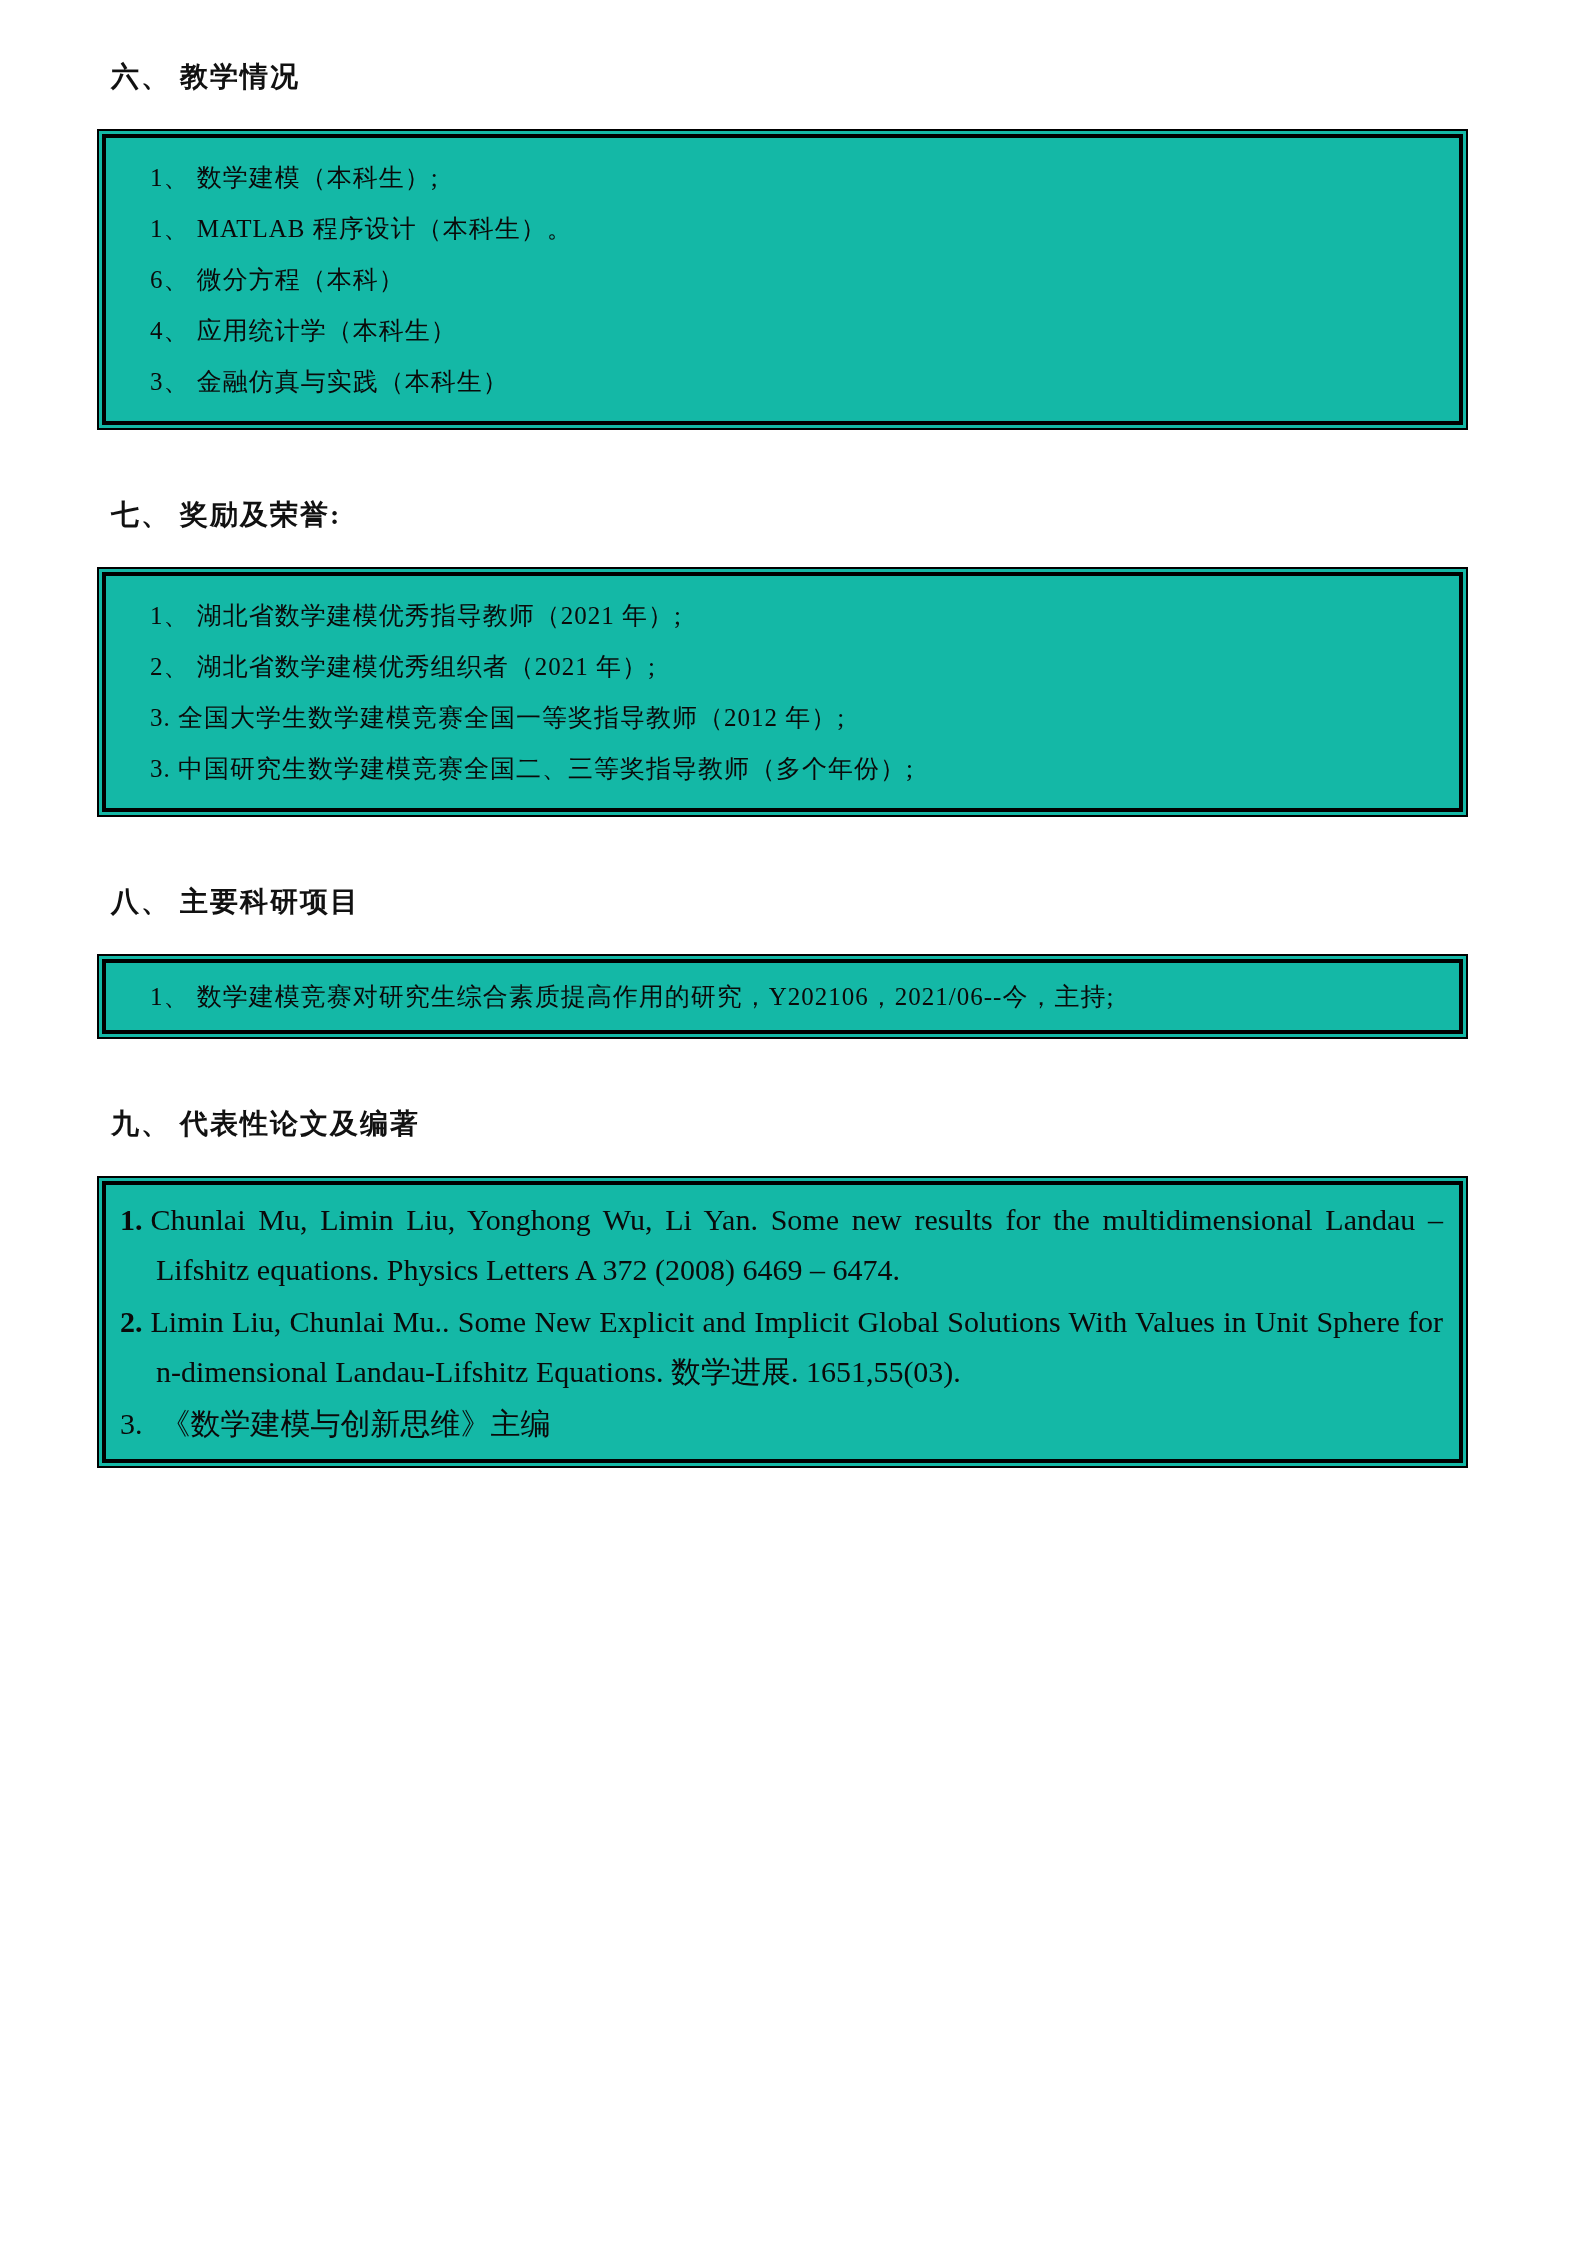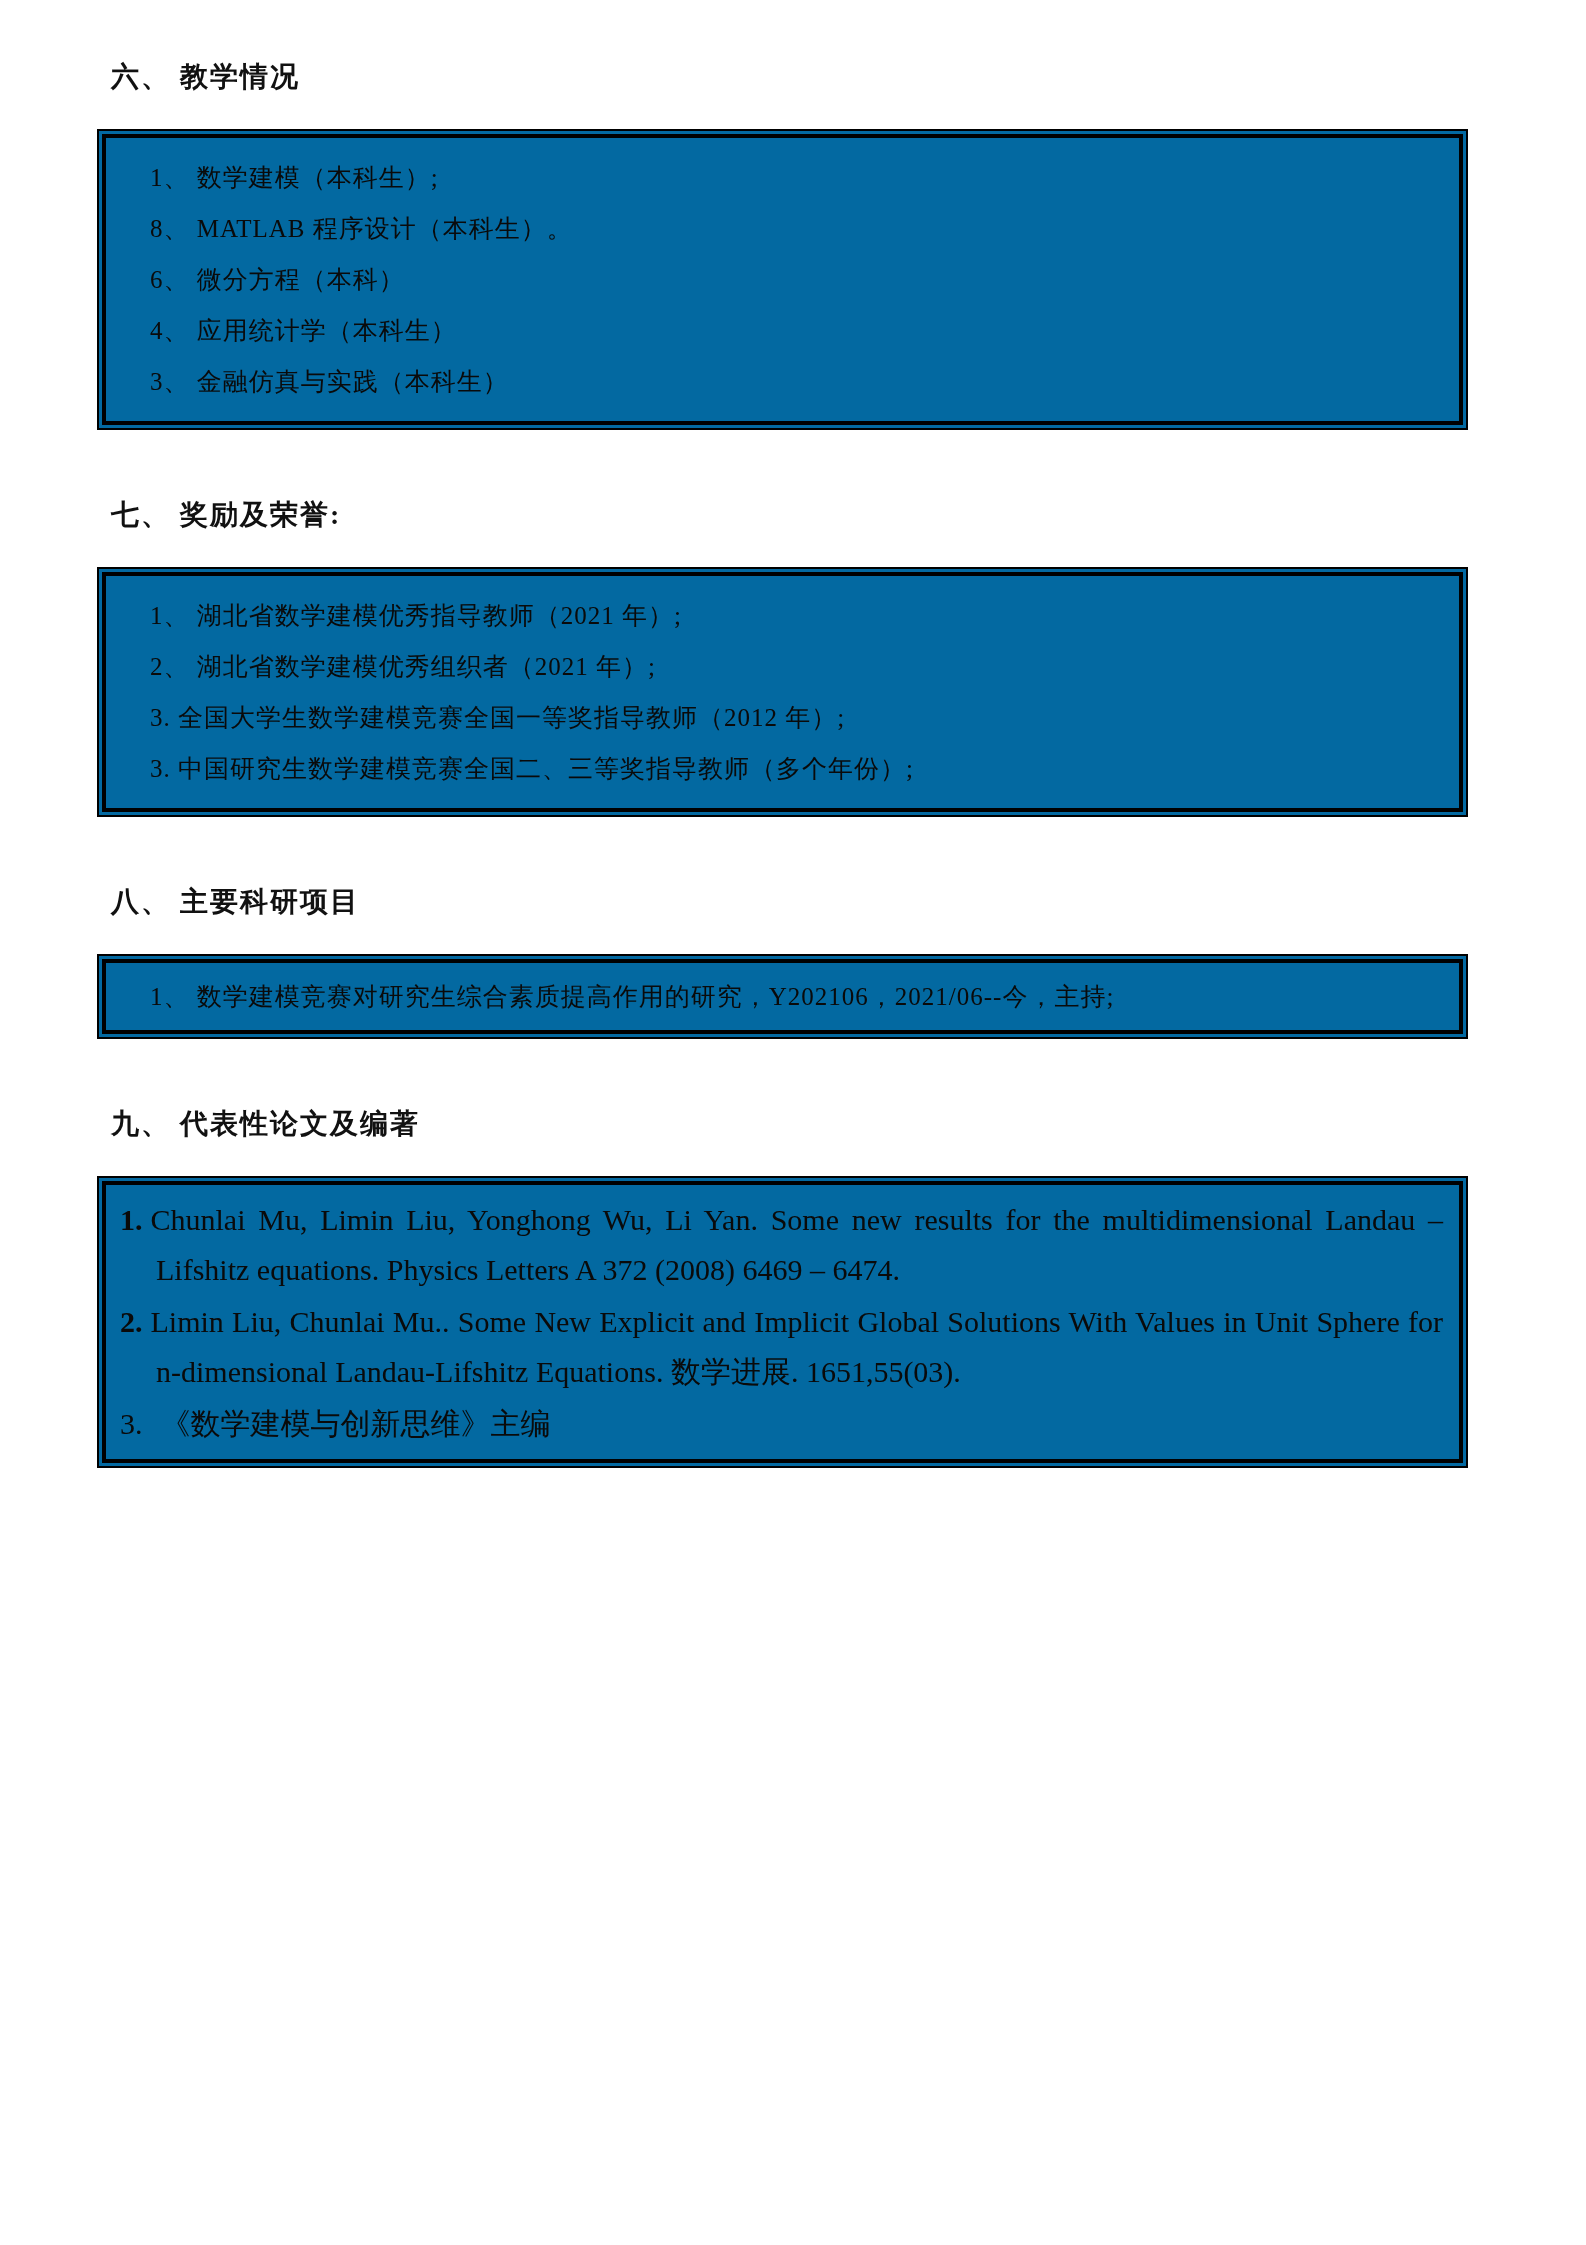--- a/index.html
+++ b/index.html
@@ -24,21 +24,21 @@
     font-weight: bold;
     color: #111;
     margin: 0 0 0 14px;
     letter-spacing: 2px;
   }
   
   .box {
     margin-top: 33px;
     border: 2px solid #000;
     padding: 3px;
-    background: #0369a1;
+    background: #14b8a6;
   }
   .box-inner {
     border: 4px solid #000;
     padding: 14px 20px 14px 44px;
   }
   .box-inner.single { padding-top: 8px; padding-bottom: 8px; }
   .box-inner.pubs { padding: 10px 16px 8px 14px; }
   .cn-item {
     font-size: 25px;
     line-height: 51px;
@@ -59,21 +59,21 @@
 </head>
 <body>
 
 <div class="page">
 
   <div class="section">
     <h2 class="section-heading">六、 教学情况</h2>
     <div class="box">
       <div class="box-inner">
         <div class="cn-item">1、 数学建模（本科生）;</div>
-        <div class="cn-item">8、 MATLAB 程序设计（本科生）。</div>
+        <div class="cn-item">1、 MATLAB 程序设计（本科生）。</div>
         <div class="cn-item">6、 微分方程（本科）</div>
         <div class="cn-item">4、 应用统计学（本科生）</div>
         <div class="cn-item">3、 金融仿真与实践（本科生）</div>
       </div>
     </div>
   </div>
 
   <div class="section">
     <h2 class="section-heading">七、 奖励及荣誉:</h2>
     <div class="box">

